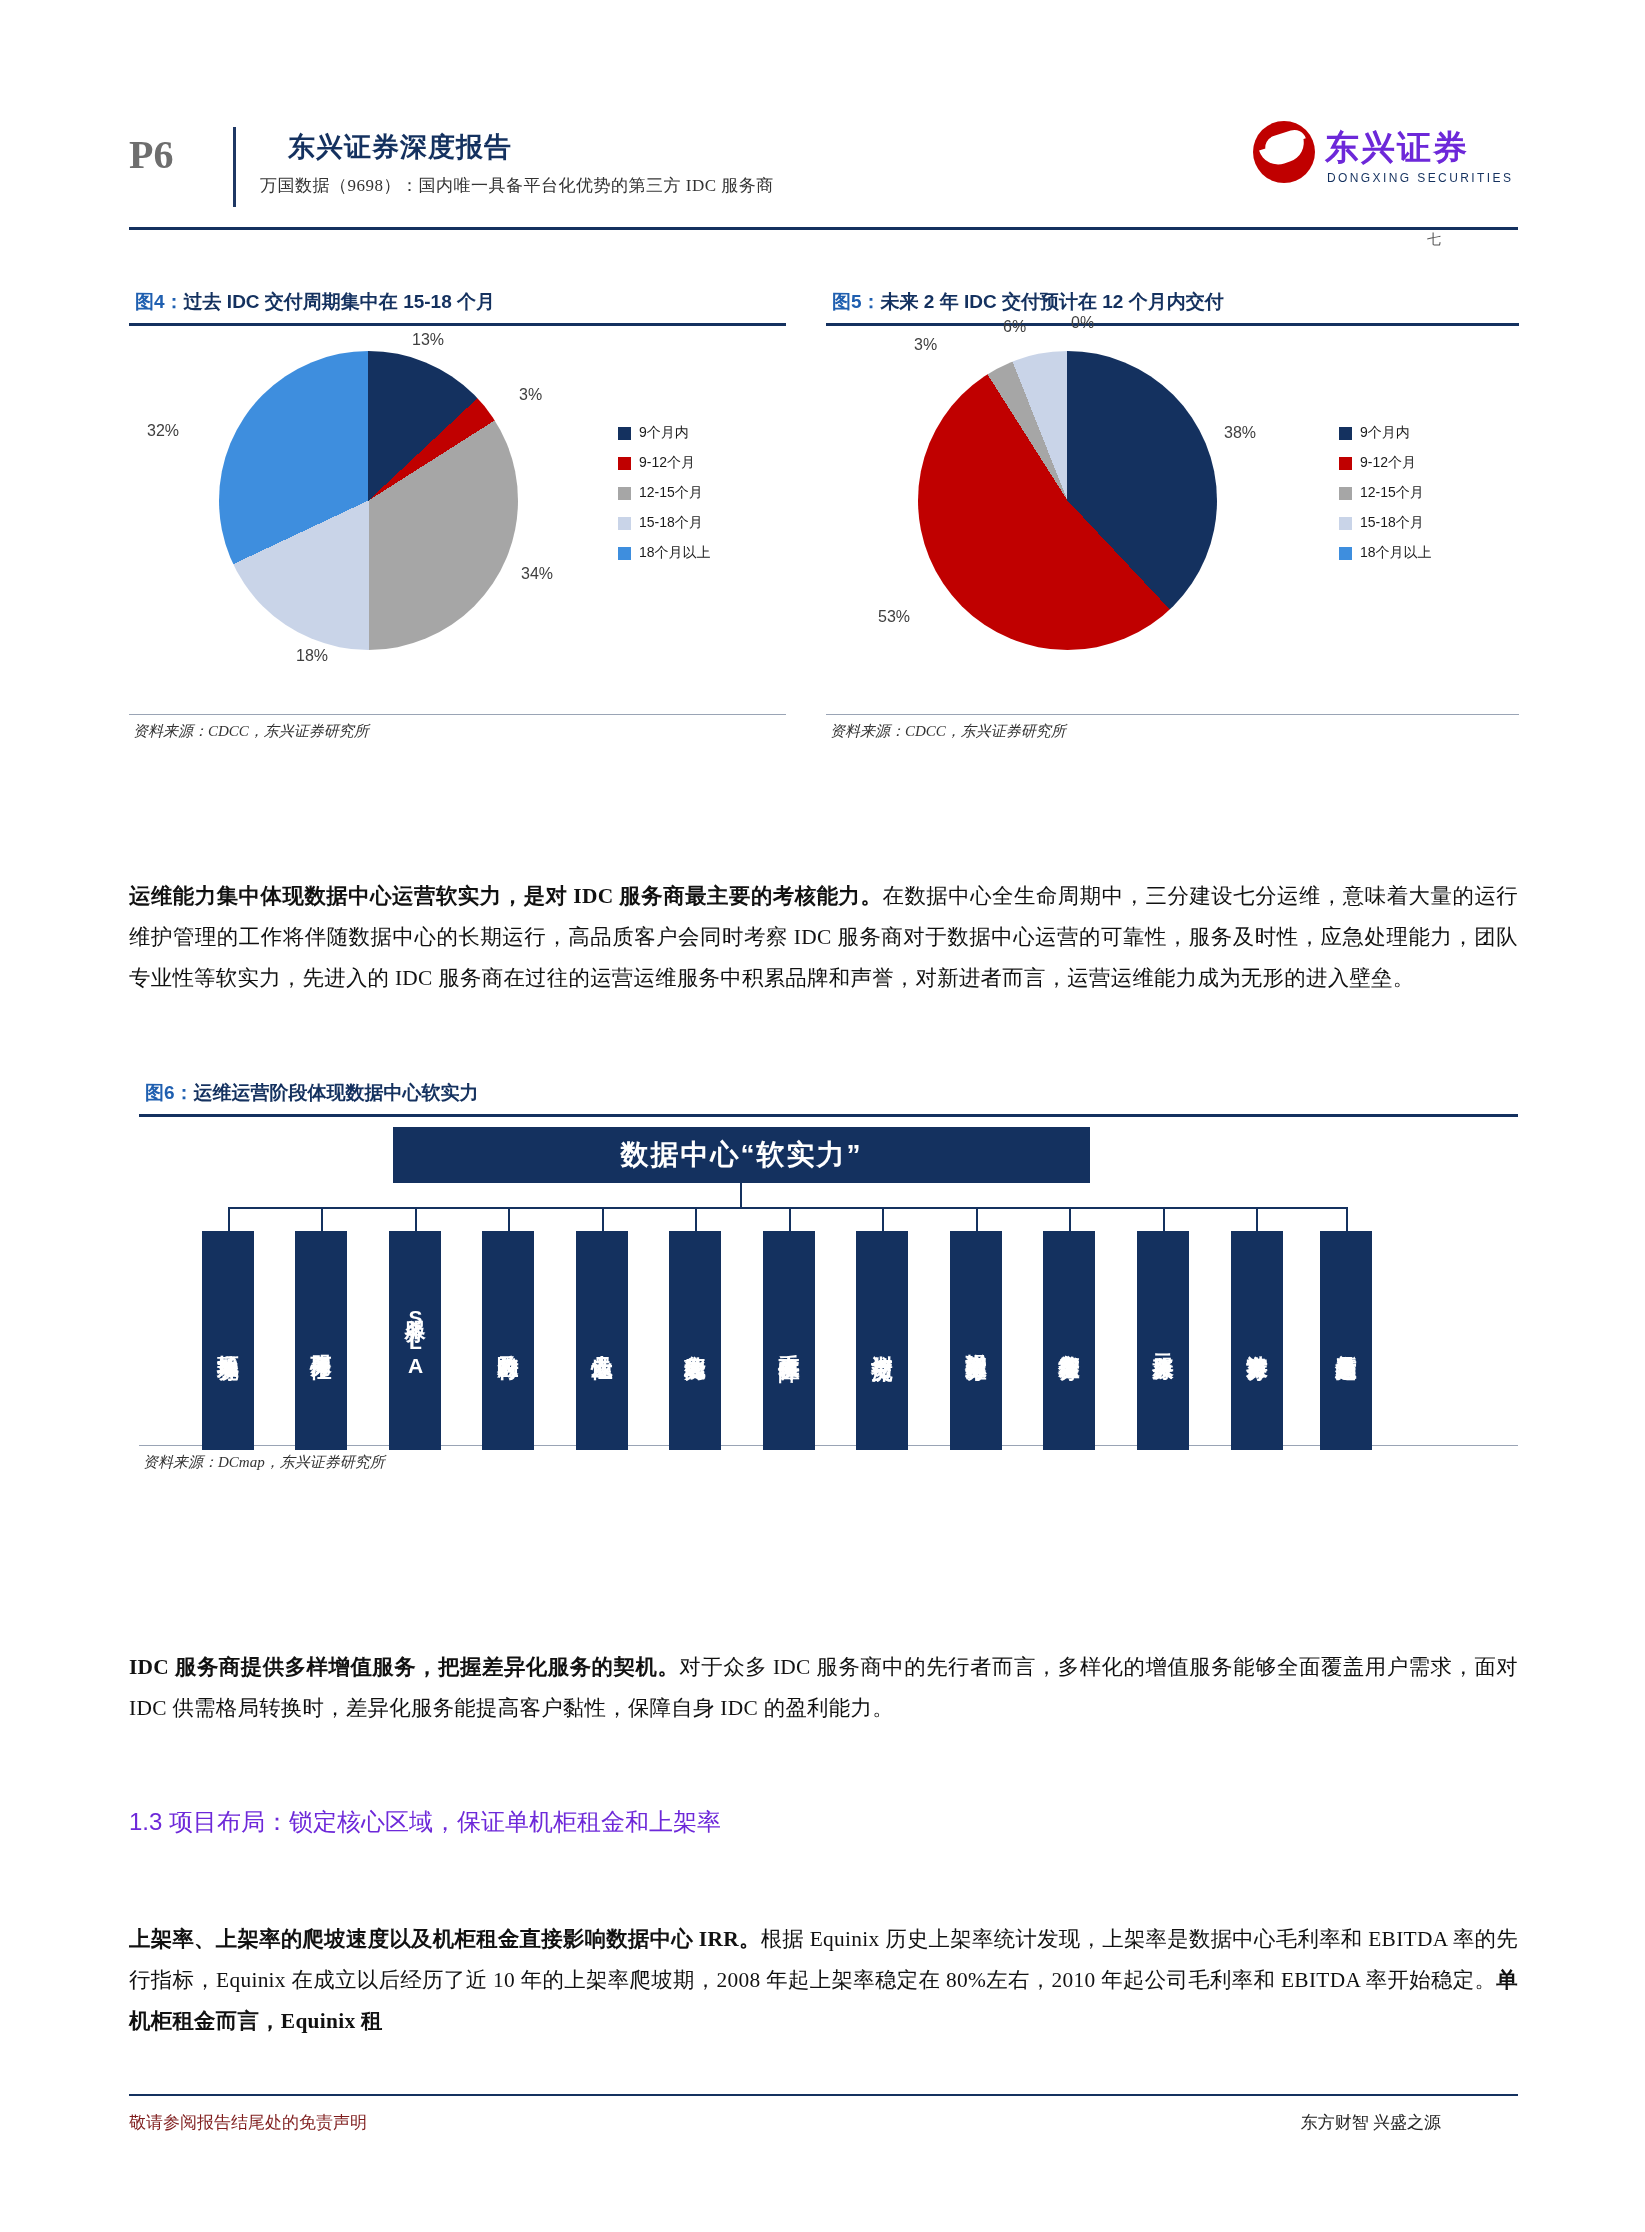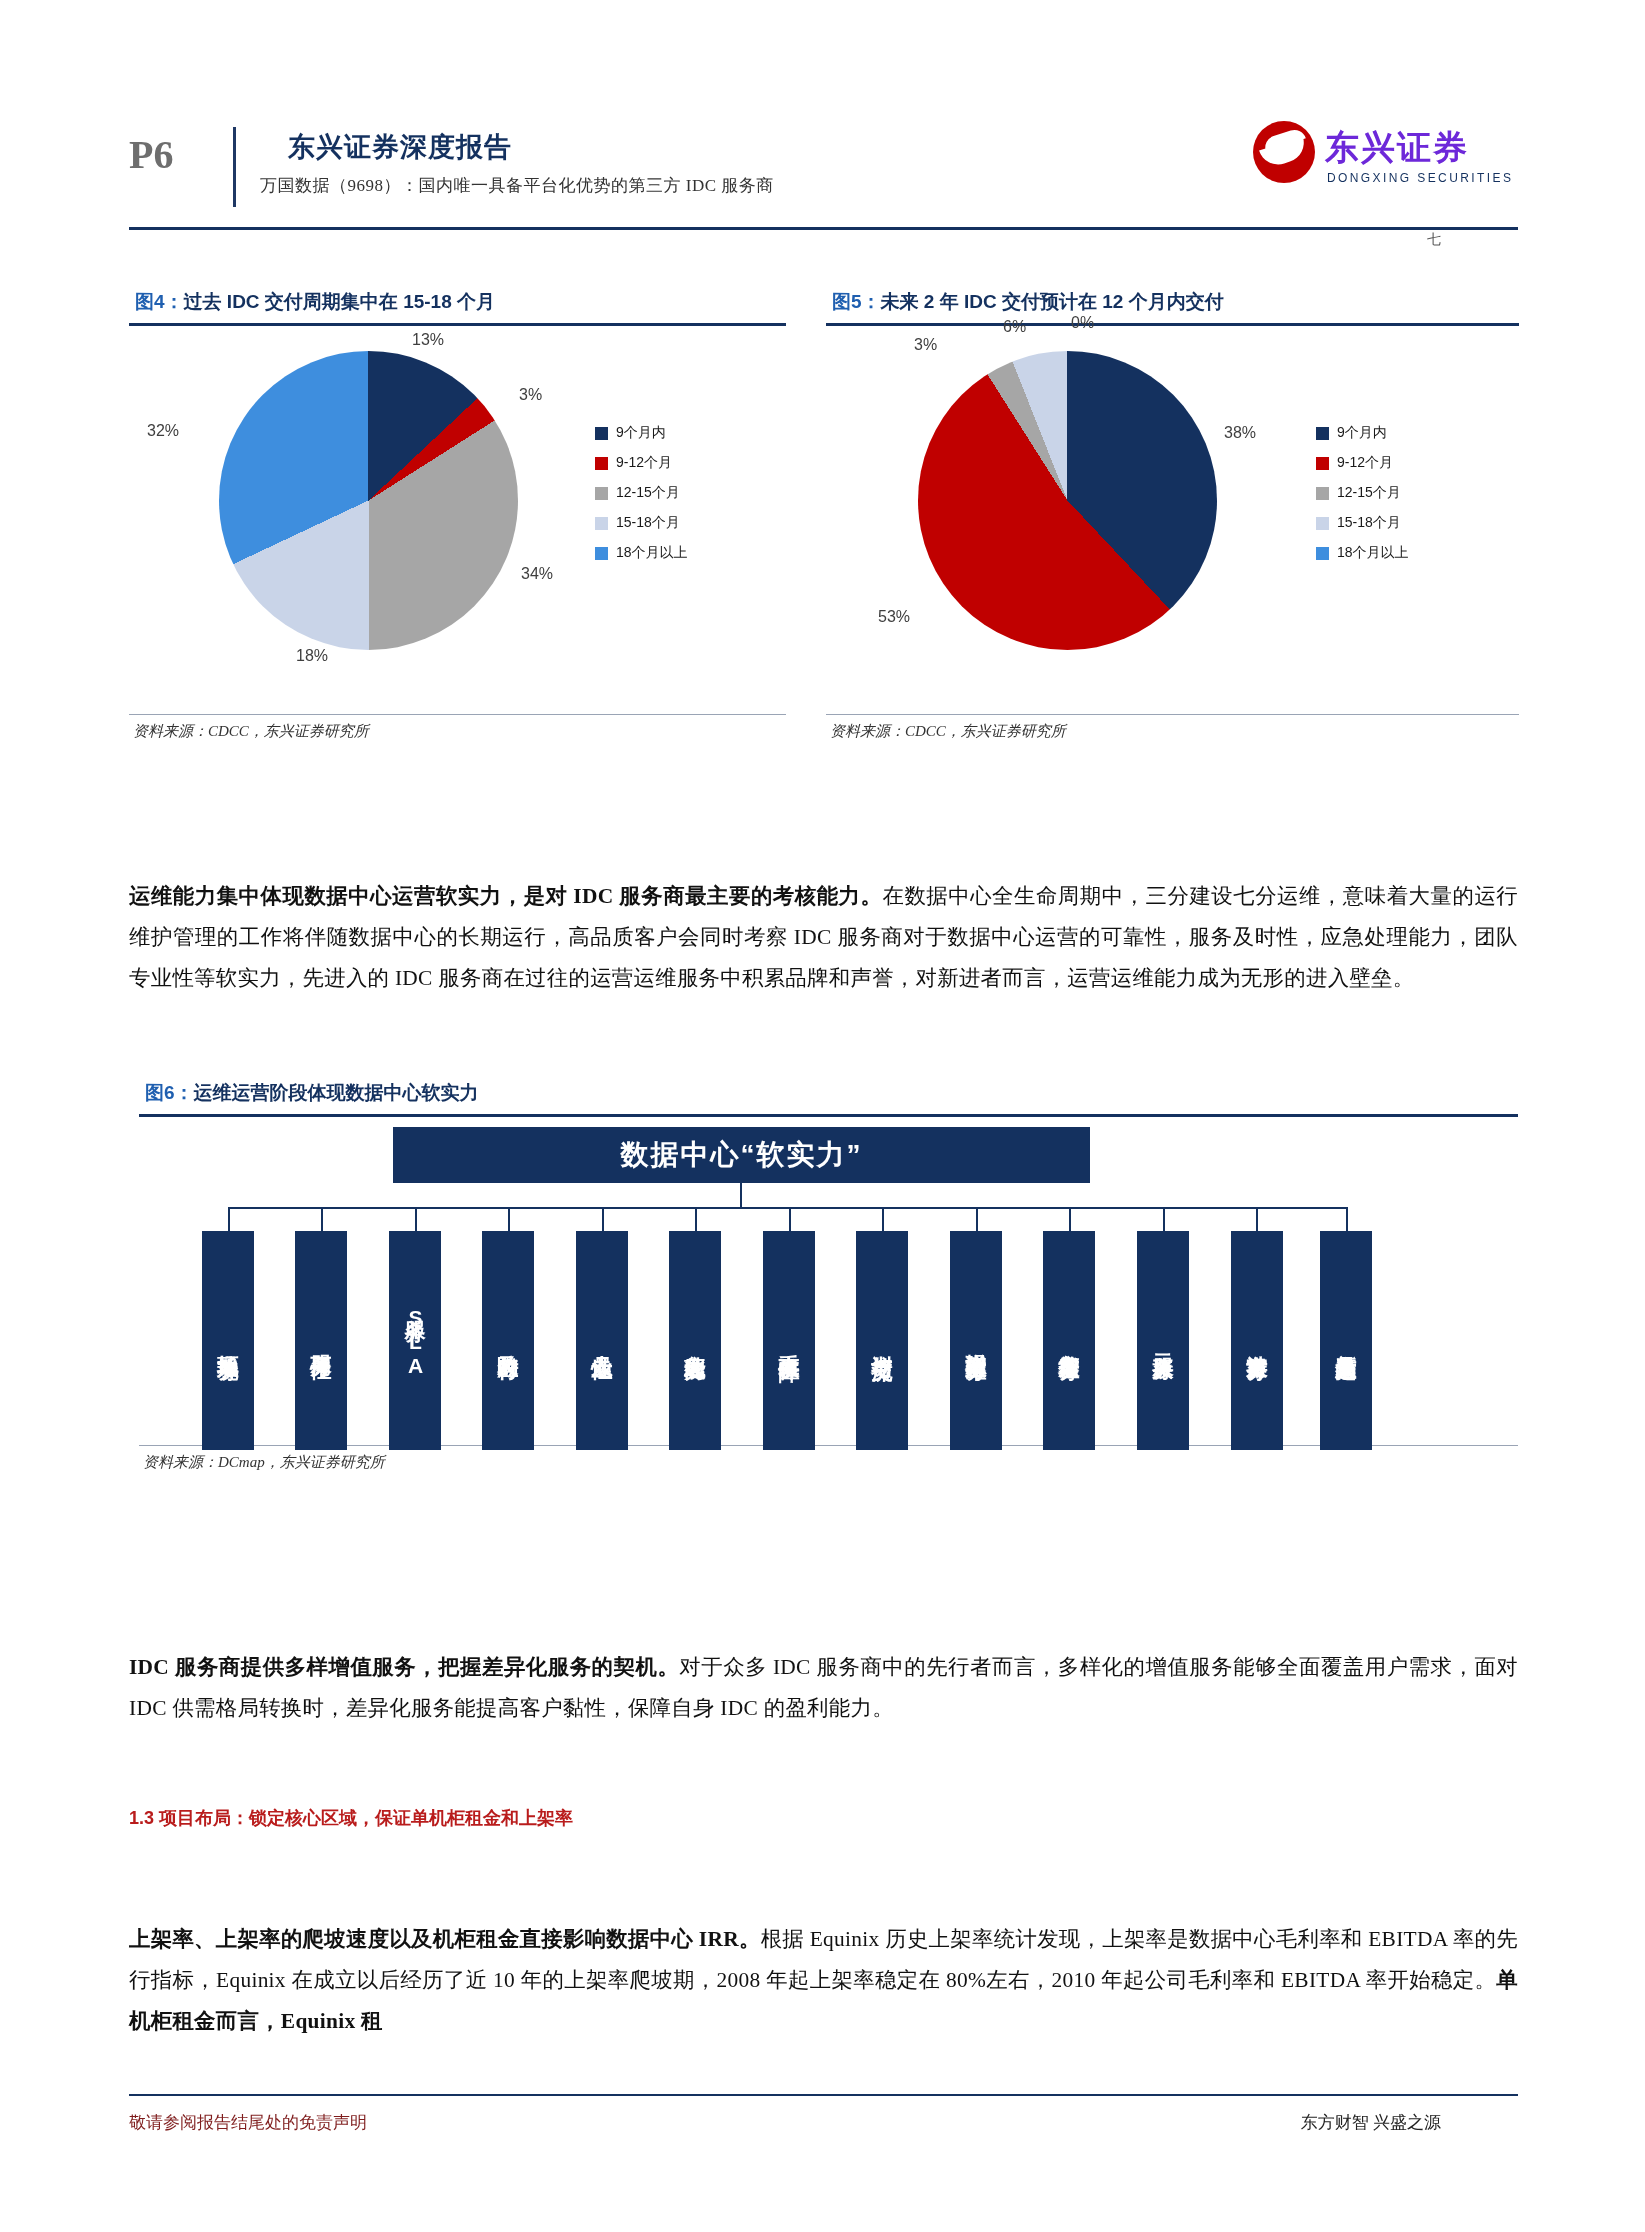--- a/index.html
+++ b/index.html
@@ -187,20 +187,21 @@
   .legend {
     position: absolute;
     font-family: "Liberation Sans", sans-serif;
     font-size: 14px;
     color: #1a1a1a;
   }
   .legend-row {
     display: flex;
     align-items: center;
     height: 30px;
+    margin-left: 23px;
   }
   .legend-swatch {
     width: 13px;
     height: 13px;
     margin-right: 8px;
     display: inline-block;
   }
   .pie-label {
     position: absolute;
     font-family: "Liberation Sans", sans-serif;
@@ -270,23 +271,23 @@
   .connector-v {
     position: absolute;
     width: 2px;
     background: #14315f;
   }
 
   
   .sec-head {
     position: absolute;
     font-family: "Liberation Sans", sans-serif;
-    font-size: 18px;
-    font-weight: bold;
-    color: #b91c1c;
+    font-size: 24px;
+    font-weight: normal;
+    color: #6d28d9;
   }
 
   
   .footer-rule {
     position: absolute;
     left: 129px;
     top: 2094px;
     width: 1389px;
     height: 2px;
     background: #14315f;

